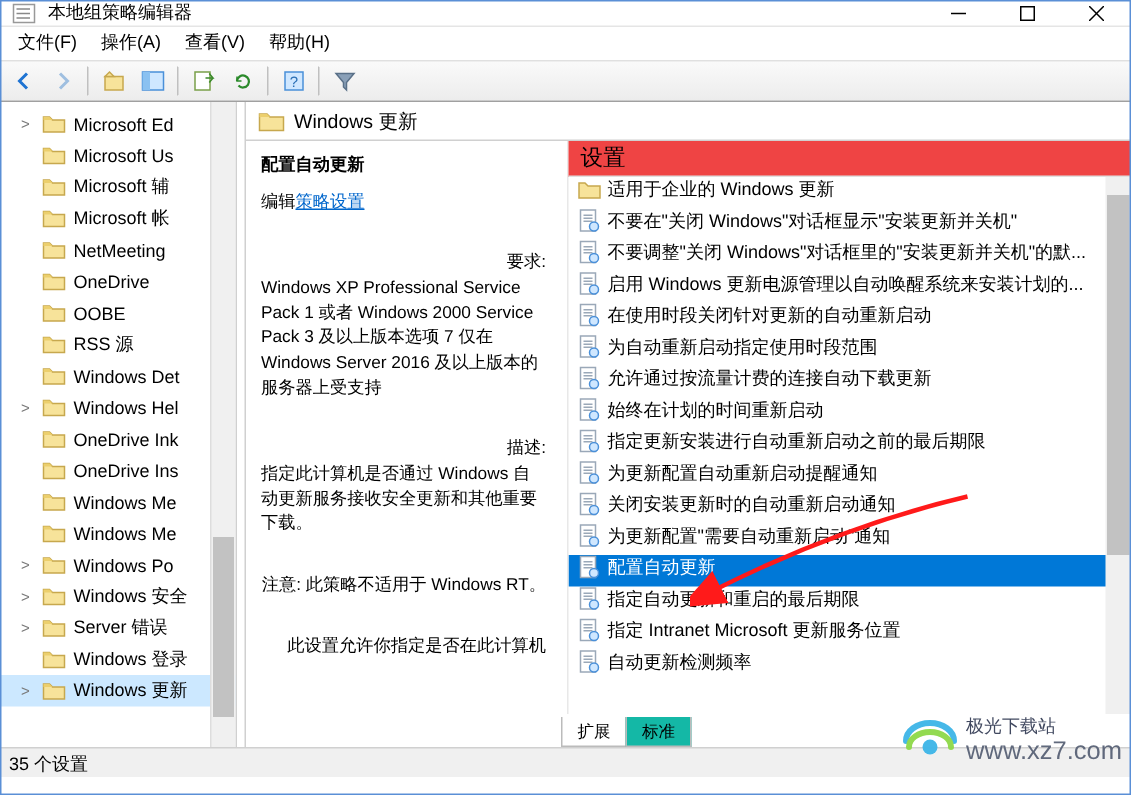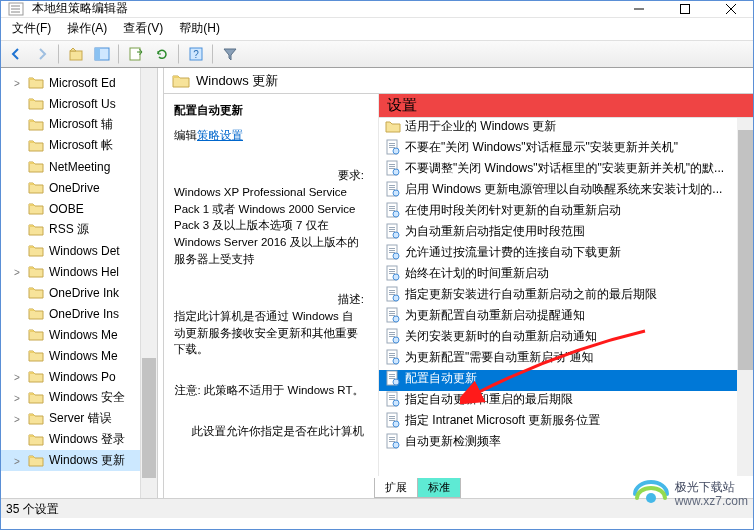--- a/index.html
+++ b/index.html
@@ -48,31 +48,31 @@
 .list-pane { flex: 1; display: flex; flex-direction: column; position: relative; border-left: 1px solid #e8e8e8; }
 .list-header { height: 24px; border-bottom: 1px solid #e0e0e0; display: flex; align-items: center; padding-left: 8px; font-size: 15px; background: #ef4444; }
 .list-body { flex: 1; overflow: hidden; position: relative; }
 .list-item { height: 21px; display: flex; padding-left: 6px; font-size: 12px; white-space: nowrap; }
 .list-item .item-icon { width: 16px; height: 16px; margin-right: 4px; flex-shrink: 0; }
 .list-item.selected { background: #0078d7; color: #fff; }
 .list-pane .scrollbar-v { position: absolute; right: 0; top: 24px; bottom: 0; width: 17px; background: #f0f0f0; }
 .list-pane .scrollbar-v .thumb { position: absolute; left: 1px; right: 1px; top: 12px; height: 240px; background: #c2c2c2; }
 
 .tabs { height: 22px; display: flex; align-items: flex-end; padding-left: 210px; border-top: 1px solid #fff; }
-.tab { font-size: 11px; padding: 2px 10px; border: 1px solid #bbb; border-top: none; background: #5eead4; margin-right: -1px; }
+.tab { font-size: 11px; padding: 2px 10px; border: 1px solid #bbb; border-top: none; background: #14b8a6; margin-right: -1px; }
 .tab.active { background: #fff; }
 
 .statusbar { height: 20px; border-top: 1px solid #d0d0d0; font-size: 12px; padding: 2px 6px; background: #f0f0f0; }
 
 .annotation-arrow { position: absolute; pointer-events: none; z-index: 50; }
 
 .watermark { position: absolute; right: 6px; bottom: 18px; display: flex; align-items: center; gap: 6px; z-index: 60; opacity: 0.96; }
 .watermark .wm-logo { width: 36px; height: 36px; }
 .watermark .wm-text { font-size: 12px; color: #3a425a; line-height: 1.2; }
-.watermark .wm-text .line2 { font-size: 12px; color: #5b6478; }
+.watermark .wm-text .line2 { font-size: 17px; color: #5b6478; }
 
 .border-frame { position: absolute; inset: 0; border: 1px solid #5a8fd6; pointer-events: none; z-index: 100; }
 </style>
 </head>
 <body>
 
 <div class="titlebar">
   <svg class="app-icon" viewBox="0 0 16 16">
     <rect x="1" y="2" width="14" height="12" fill="#fff" stroke="#999"></rect>
     <line x1="3" y1="5" x2="12" y2="5" stroke="#888"></line>

